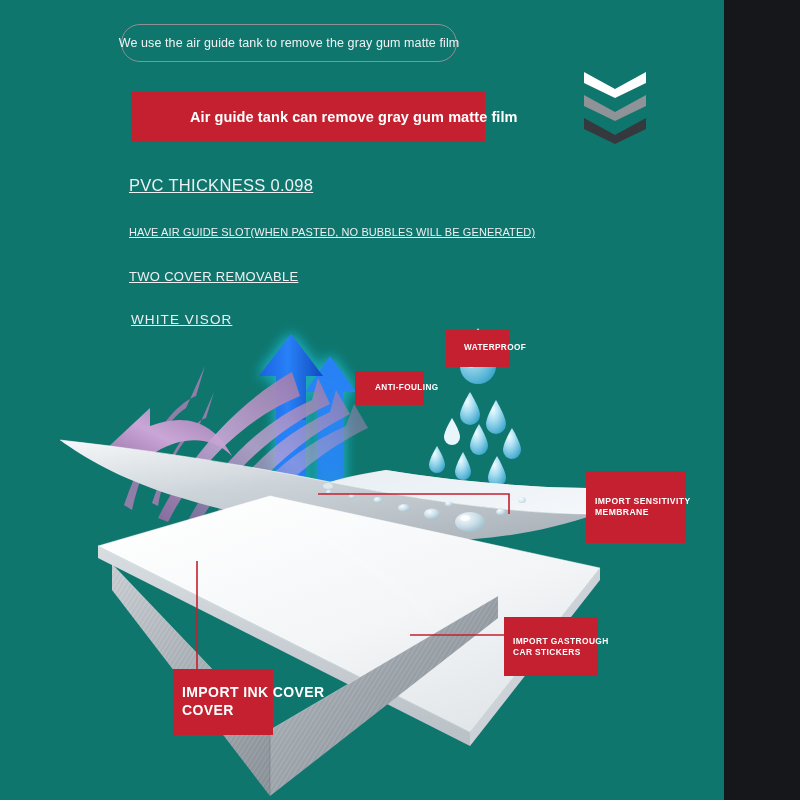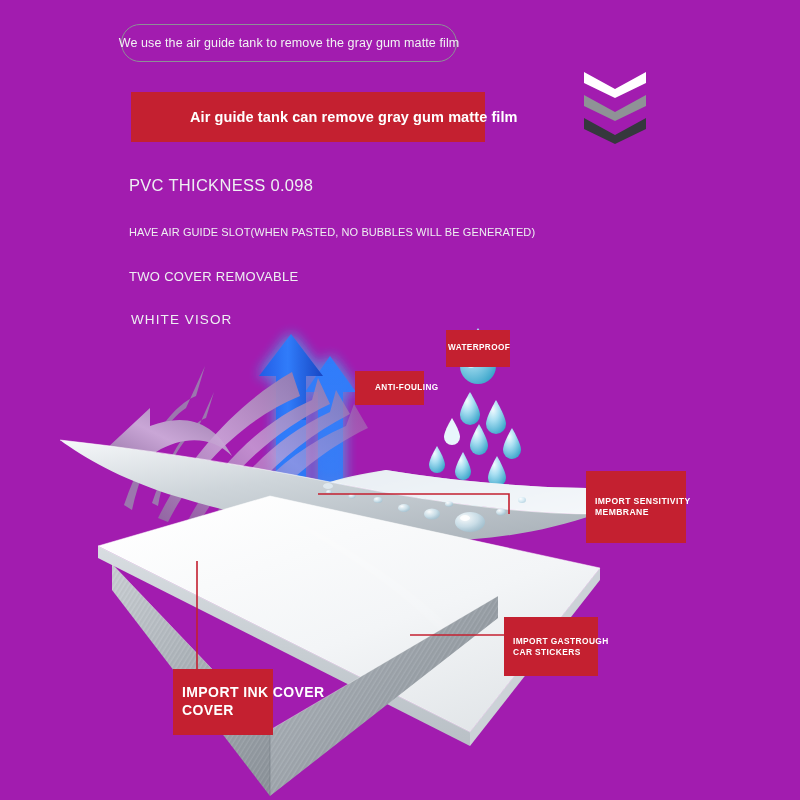--- a/index.html
+++ b/index.html
@@ -2,23 +2,23 @@
 <html><head>
 <meta charset="utf-8">
 <style>
   html, body {
     margin: 0;
     padding: 0;
     background: #15171b;
   }
   #page {
     position: relative;
-    width: 800px;
+    width: 724px;
     height: 800px;
-    background: #a21caf;
+    background: #0f766e;
     overflow: hidden;
     font-family: "Liberation Sans", sans-serif;
     -webkit-font-smoothing: antialiased;
   }
 
   
   #headline-pill {
     position: absolute;
     left: 121px;
     top: 24px;
@@ -57,20 +57,21 @@
     letter-spacing: 0.1px;
     padding-left: 13px;
     white-space: nowrap;
   }
 
   
   .spec {
     position: absolute;
     color: #eef0f2;
     white-space: nowrap;
+    text-decoration: underline;
   }
   #spec-0 { left: 129px; top: 176px; font-size: 16.5px; letter-spacing: 0.3px; }
   #spec-1 { left: 129px; top: 226px; font-size: 11px;   letter-spacing: 0.1px; }
   #spec-2 { left: 129px; top: 269px; font-size: 13px;   letter-spacing: 0.3px; }
   #spec-3 { left: 131px; top: 312px; font-size: 13.5px; letter-spacing: 1.1px; }
 
   
   #chevron-stack {
     position: absolute;
     left: 584px;
@@ -108,21 +109,21 @@
   }
 
   #callout-anti-fouling {
     left: 355px; top: 371px; width: 69px; height: 34px;
     padding-left: 20px;
   }
   #callout-anti-fouling .ln { font-size: 8.2px; }
 
   #callout-waterproof {
     left: 446px; top: 330px; width: 64px; height: 37px;
-    padding-left: 2px;
+    padding-left: 18px;
   }
   #callout-waterproof .ln { font-size: 8.2px; }
 
   #callout-membrane {
     left: 586px; top: 471px; width: 100px; height: 72px;
     padding-left: 9px;
   }
   #callout-membrane .ln { font-size: 8.6px; }
 
   #callout-gastrough {

